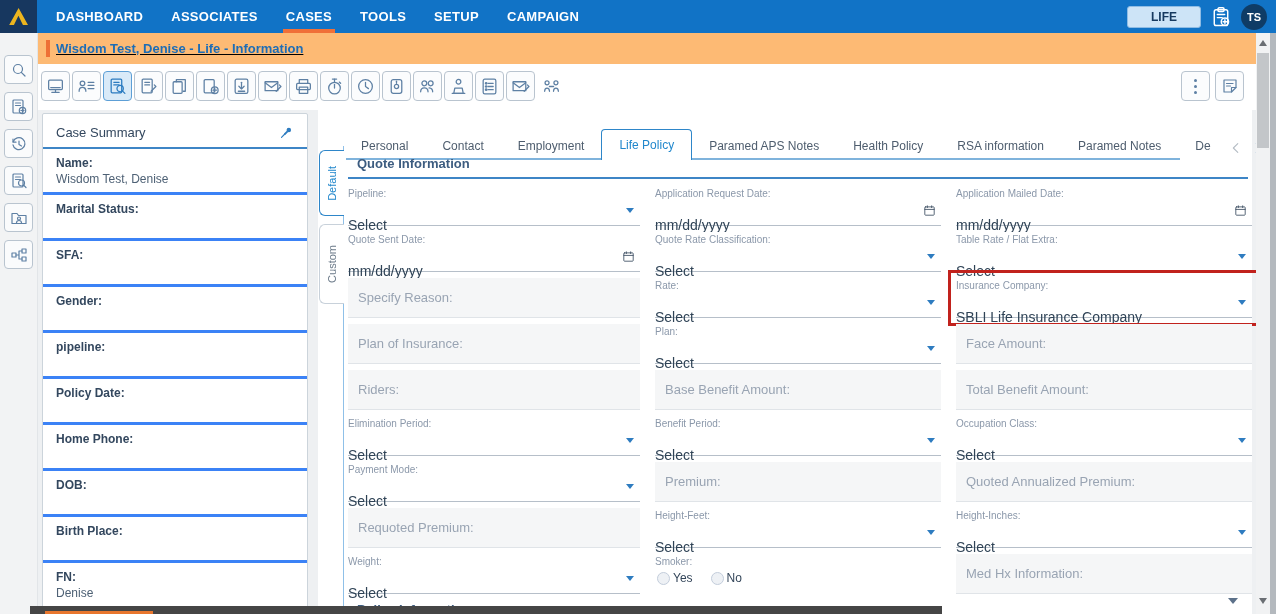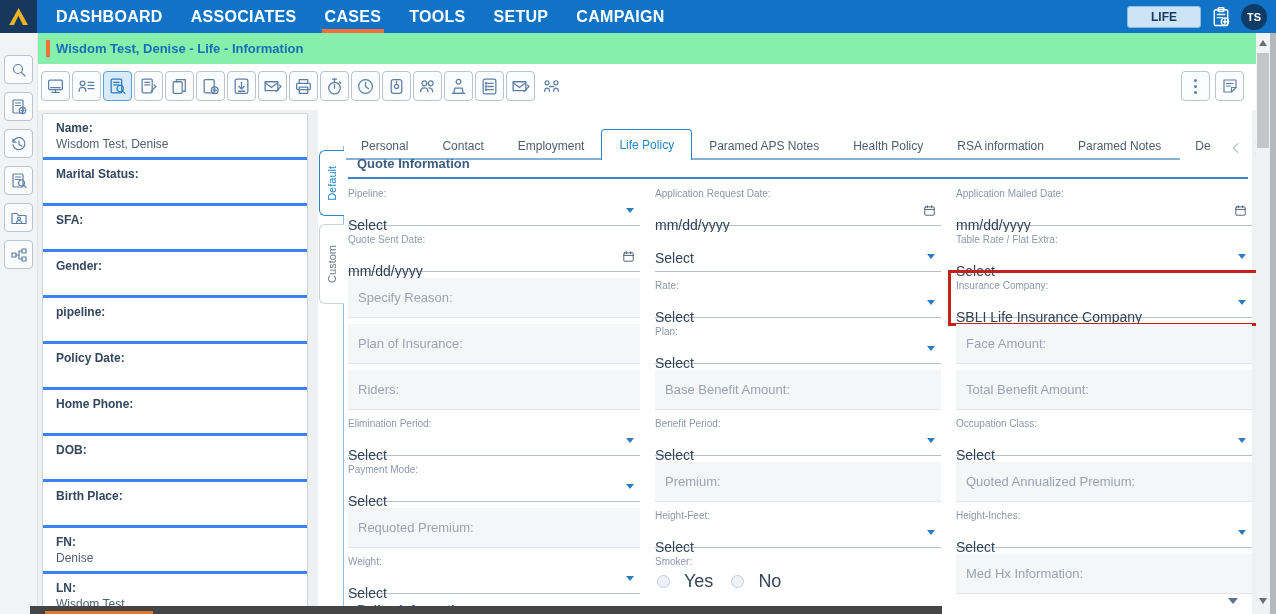--- a/index.html
+++ b/index.html
@@ -4,35 +4,35 @@
 <style>
   *{margin:0;padding:0;box-sizing:border-box;font-family:"Liberation Sans",sans-serif;}
   html,body{width:1276px;height:614px;overflow:hidden;background:#fff;}
   .screen{position:absolute;inset:0;width:1276px;height:614px;overflow:hidden;background:#fff;}
   svg{display:block;}
 
   
   .topnav{position:absolute;left:0;top:0;width:1276px;height:33px;background:#1173c6;display:flex;align-items:center;z-index:10;}
   .logo{width:37px;height:33px;background:#17375f;display:flex;align-items:center;justify-content:center;flex:none;}
   .menu{display:flex;height:100%;margin-left:5px;}
-  .nav-item{color:#fff;font-size:16px;font-weight:bold;letter-spacing:.3px;padding:0 14px;display:flex;align-items:center;position:relative;cursor:pointer;}
+  .nav-item{color:#fff;font-size:13px;font-weight:bold;letter-spacing:.3px;padding:0 14px;display:flex;align-items:center;position:relative;cursor:pointer;}
   .nav-item.active::after{content:"";position:absolute;left:11px;right:11px;bottom:0;height:4px;background:#f07038;}
   .nav-right{margin-left:auto;display:flex;align-items:center;gap:9px;padding-right:9px;}
   .life-btn{background:#cde4f7;border:1px solid #8fbce4;border-radius:3px;color:#16395f;font-weight:bold;font-size:12px;width:74px;height:22px;cursor:pointer;}
   .clip-btn{background:none;border:none;color:#fff;cursor:pointer;}
   .avatar{width:26px;height:26px;border-radius:50%;background:#0f3c66;color:#fff;font-size:11px;font-weight:bold;display:flex;align-items:center;justify-content:center;}
 
   
   .rail{position:absolute;left:0;top:33px;width:38px;height:581px;background:#f2f3f4;border-right:1px solid #e2e5e8;z-index:4;}
   .hamburger{margin:9px auto 13px;display:block;background:none;border:none;width:26px;cursor:pointer;}
   .h-bar{height:3px;background:#1e1e1e;margin:4px 0;border-radius:1px;}
   .rail-btn{display:flex;width:29px;height:29px;margin:8px auto;border:1px solid #b9c4cf;border-radius:4px;background:#fafbfc;color:#5e80a4;align-items:center;justify-content:center;cursor:pointer;}
 
   
-  .crumb-row{position:absolute;left:38px;top:33px;width:1218px;height:31px;background:#86efac;display:flex;align-items:center;}
+  .crumb-row{position:absolute;left:38px;top:33px;width:1218px;height:31px;background:#fdba74;display:flex;align-items:center;text-decoration:underline;}
   .crumb-bar{width:4px;height:17px;background:#ee7036;margin-left:8px;flex:none;}
   .crumb{font-size:13px;font-weight:bold;color:#1d6db6;margin-left:6px;white-space:nowrap;}
 
   
   .toolbar{position:absolute;left:38px;top:64px;width:1218px;height:46px;background:#fff;display:flex;align-items:flex-start;padding:7px 10px 0 3px;}
   .tb-btn{width:29px;height:30px;border:1px solid #b9c4cf;border-radius:4px;background:#fbfcfd;color:#5e80a4;display:flex;align-items:center;justify-content:center;margin-right:2px;cursor:pointer;flex:none;}
   .tb-btn.active{background:#d9eaf8;border-color:#5d9fd6;color:#2b7bc0;}
   .tb-btn.borderless{border-color:transparent;background:transparent;}
   .tb-right{margin-left:auto;display:flex;gap:3px;}
   .kebab{display:flex;flex-direction:column;align-items:center;justify-content:center;}
@@ -73,21 +73,21 @@
   .next-section{margin-top:8px;}
 
   .cell{position:relative;}
   .c-select,.c-date{border-bottom:1px solid #b6bfc9;background:#fff;cursor:pointer;}
   .c-label{display:block;font-size:10px;color:#8b98aa;padding-top:2px;white-space:nowrap;overflow:hidden;}
   .c-value{display:block;font-size:14px;color:#2f4356;margin-top:18px;white-space:nowrap;}
   .caret{position:absolute;right:6px;top:22px;width:0;height:0;border-left:4.5px solid transparent;border-right:4.5px solid transparent;border-top:5.5px solid #2e7cc0;}
   .cal{position:absolute;right:5px;top:18px;color:#3f5064;}
   .c-text{background:#f5f6f7;border-bottom:1px solid #e0e4e8;display:flex;align-items:center;padding-left:10px;font-size:13px;color:#99a4b3;cursor:text;}
   .c-radio .opts{display:flex;gap:18px;margin-top:4px;padding-left:2px;}
-  .opt{display:flex;align-items:center;gap:14px;font-size:18px;color:#34465a;cursor:pointer;}
+  .opt{display:flex;align-items:center;gap:3px;font-size:12px;color:#34465a;cursor:pointer;}
   .rc{width:13px;height:13px;border-radius:50%;border:1px solid #c3cddb;background:#eef1f5;flex:none;}
   .cell.hl{outline:3px solid #c1221d;outline-offset:5px;}
 
   .inner-down{position:absolute;right:14px;bottom:10px;width:0;height:0;border-left:5px solid transparent;border-right:5px solid transparent;border-top:6px solid #5c718a;cursor:pointer;}
 
   
   .vscroll{position:absolute;left:1256px;top:33px;width:14px;height:581px;background:#f1f2f3;z-index:11;}
   .vs-up{position:absolute;top:7px;left:3px;width:0;height:0;border-left:4px solid transparent;border-right:4px solid transparent;border-bottom:6px solid #6a6e73;cursor:pointer;}
   .vs-thumb{position:absolute;top:20px;left:1px;width:12px;height:95px;background:#c3c6c9;cursor:grab;}
   .vs-down{position:absolute;bottom:10px;left:3px;width:0;height:0;border-left:4px solid transparent;border-right:4px solid transparent;border-top:6px solid #6a6e73;cursor:pointer;}
@@ -347,20 +347,30 @@
             <line x1="5.5" y1="6.5" x2="12" y2="6.5"></line>
             <line x1="5.5" y1="9" x2="9.5" y2="9"></line>
           </svg>
       </button>
     </div>
   </div>
 
   <div class="main">
 
     <section class="case-card">
+      <div class="case-head">
+        <span class="case-title">Case Summary</span>
+        <button class="pin-btn">
+          <svg width="15" height="15" viewBox="0 0 18 18" fill="none" stroke="currentColor" stroke-width="1.4" stroke-linecap="round">
+              <circle cx="11.8" cy="6" r="2.7" fill="currentColor" stroke="none"></circle>
+              <path d="M9.6 8.2L7.2 10.6" stroke-width="2.4"></path>
+              <path d="M7 10.8L3 14.8"></path>
+            </svg>
+        </button>
+      </div>
       <div id="case-fields">
           <div class="cs-field">
             <div class="cs-label">Name:</div>
             <div class="cs-value">Wisdom Test, Denise</div>
           </div>
           <div class="cs-field">
             <div class="cs-label">Marital Status:</div>
             <div class="cs-value"></div>
           </div>
           <div class="cs-field">
@@ -471,20 +481,21 @@
               <span class="cal">
                 <svg width="13" height="13" viewBox="0 0 18 18" fill="none" stroke="currentColor" stroke-width="1.2" stroke-linecap="round" stroke-linejoin="round">
                   <rect x="2.5" y="4" width="13" height="11.5" rx="1"></rect>
                   <line x1="2.5" y1="7.5" x2="15.5" y2="7.5"></line>
                   <line x1="6" y1="2.5" x2="6" y2="5"></line>
                   <line x1="12" y1="2.5" x2="12" y2="5"></line>
                 </svg>
               </span>
             </div>
             <div class="cell c-select">
+              <span class="c-label">Quote Rate Classification:</span>
               <span class="c-value">Select</span>
               <span class="caret"></span>
             </div>
             <div class="cell c-select">
               <span class="c-label">Table Rate / Flat Extra:</span>
               <span class="c-value">Select</span>
               <span class="caret"></span>
             </div>
             <div class="cell c-text">
               <span>Specify Reason:</span>

